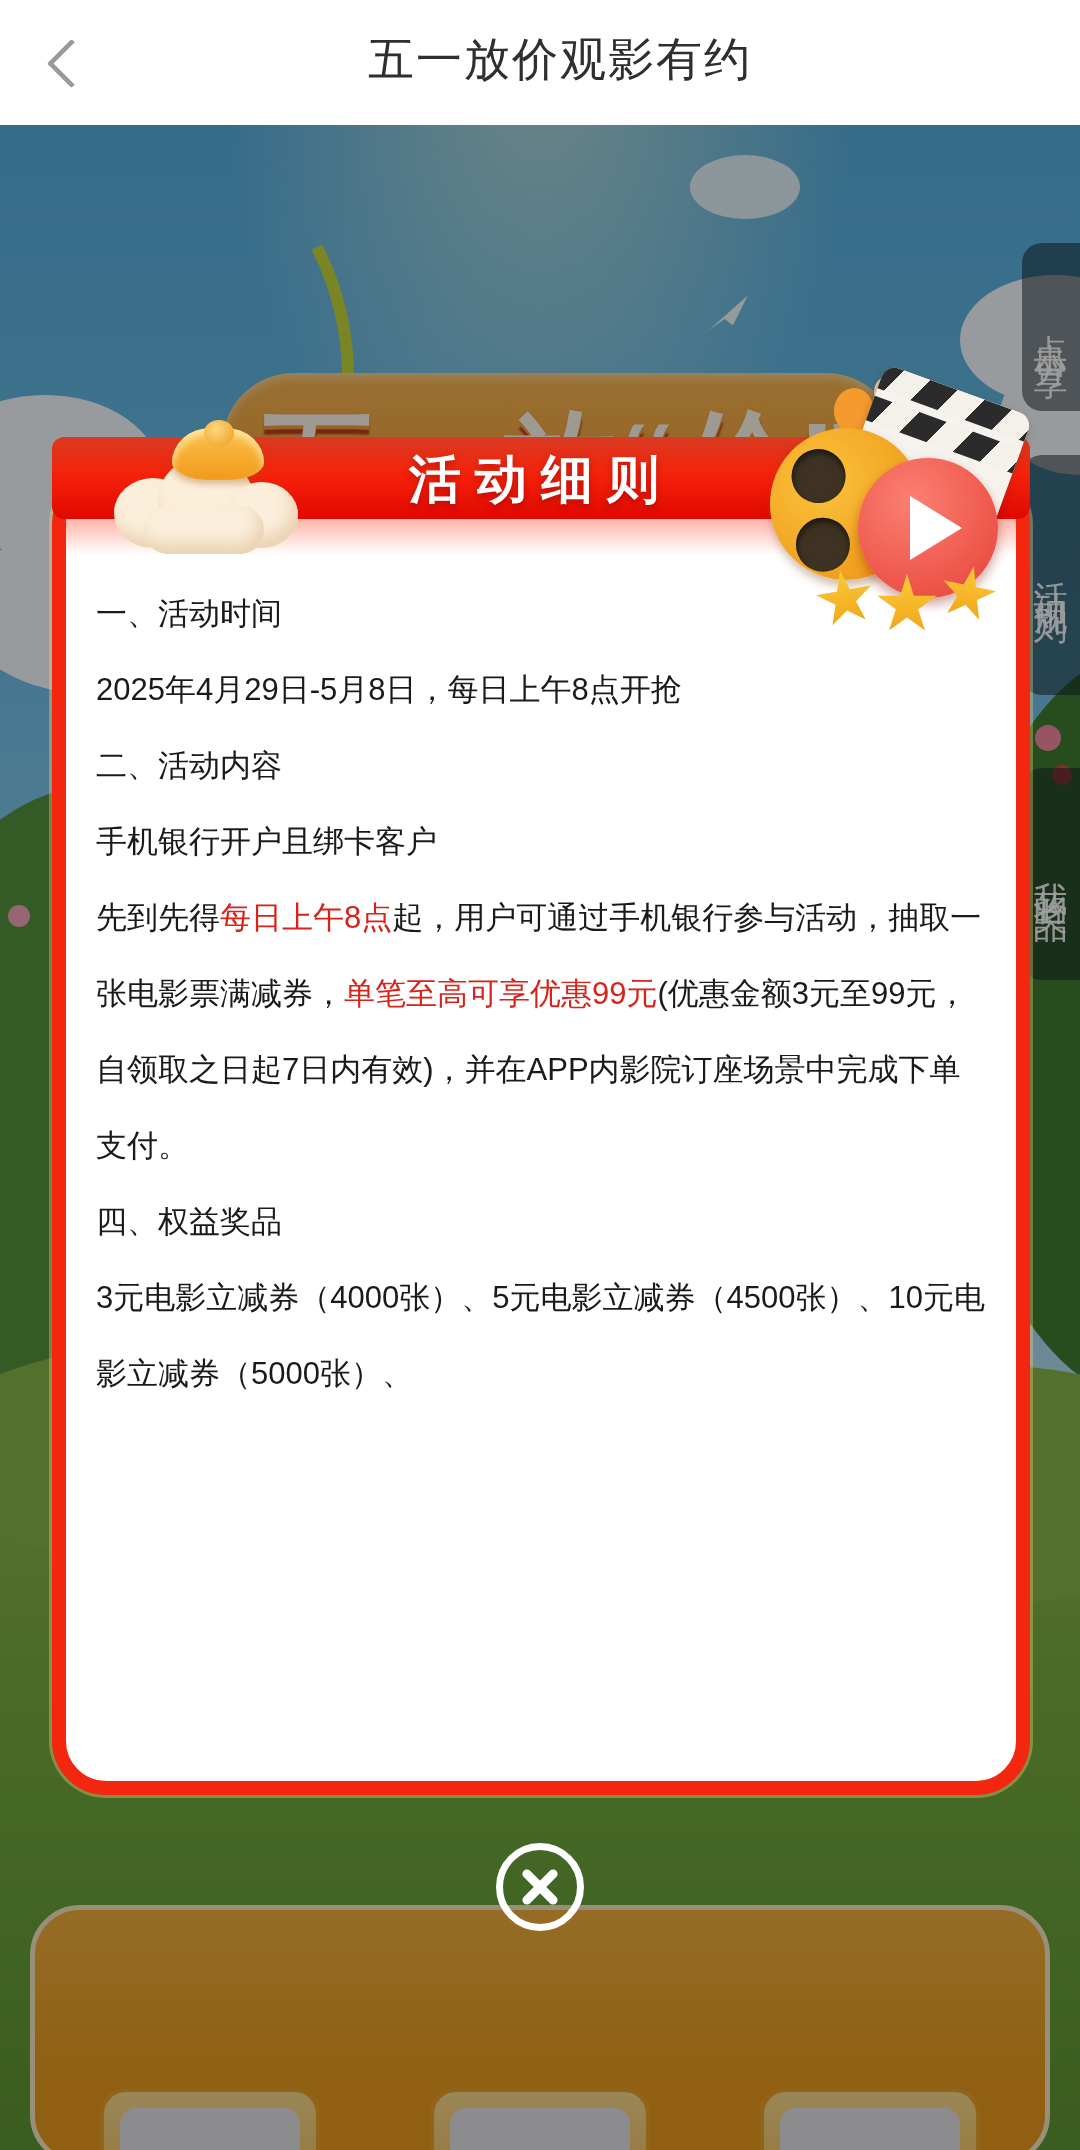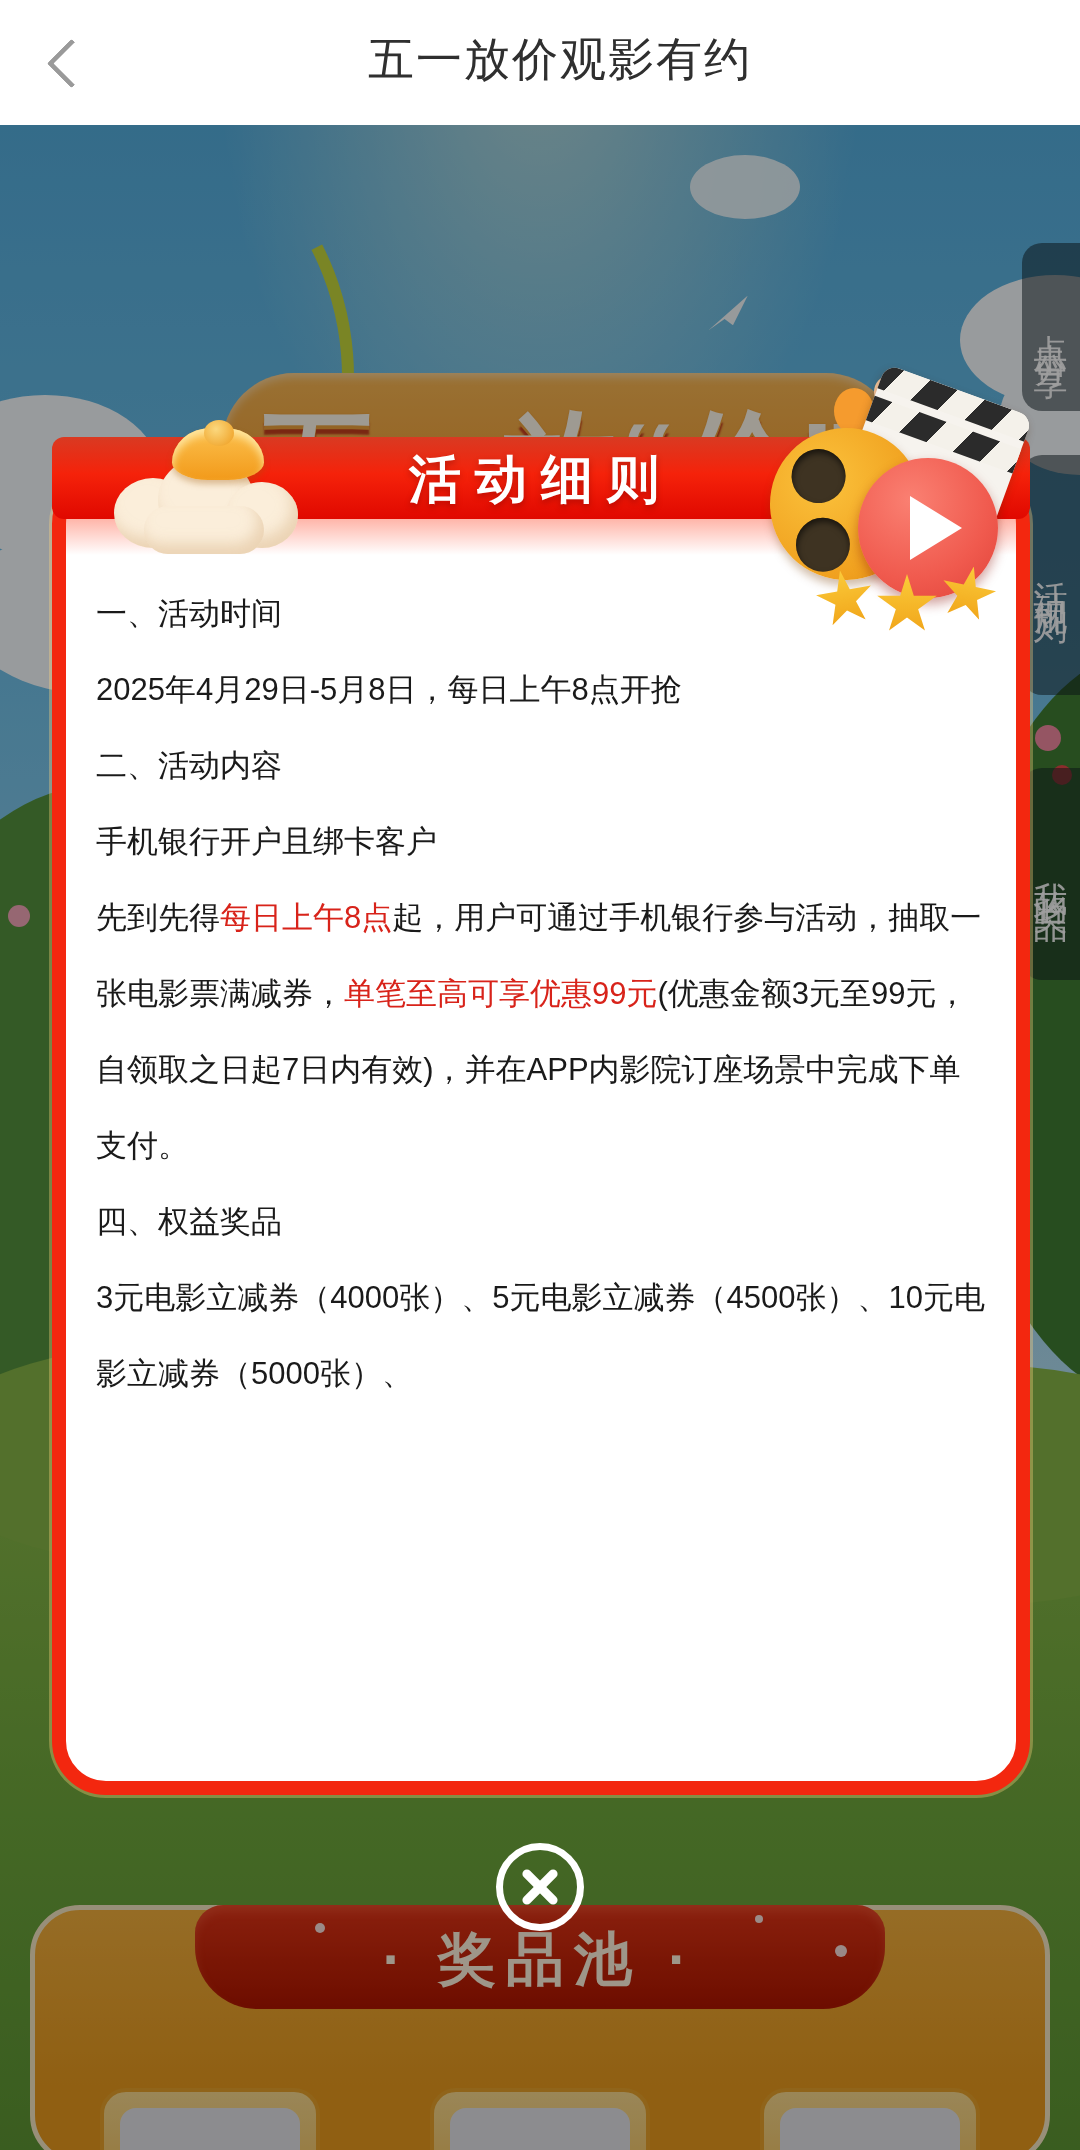--- a/index.html
+++ b/index.html
@@ -154,26 +154,20 @@
     <div class="flower" style="left:8px;top:780px;width:22px;height:22px;background:#F2A6B8;"></div>
 
     <div class="title-blob blob1">
       <div class="title-3d t1">五一放“价”</div>
     </div>
     <div class="title-blob blob2">
       <div class="title-3d t2">观影有约</div>
     </div>
 
     <div class="prize-panel"></div>
-    <div class="prize-header">
-      <div class="prize-title">· 奖品池 ·</div>
-      <div class="sparkle" style="left:120px;top:18px;width:10px;height:10px;"></div>
-      <div class="sparkle" style="left:560px;top:10px;width:8px;height:8px;"></div>
-      <div class="sparkle" style="left:640px;top:40px;width:12px;height:12px;"></div>
-    </div>
     <div id="prize-cards">
         <div class="prize-card" style="left: 100px;">
           <div class="prize-card-inner"></div>
         </div>
         <div class="prize-card" style="left: 430px;">
           <div class="prize-card-inner"></div>
         </div>
         <div class="prize-card" style="left: 760px;">
           <div class="prize-card-inner"></div>
         </div>

